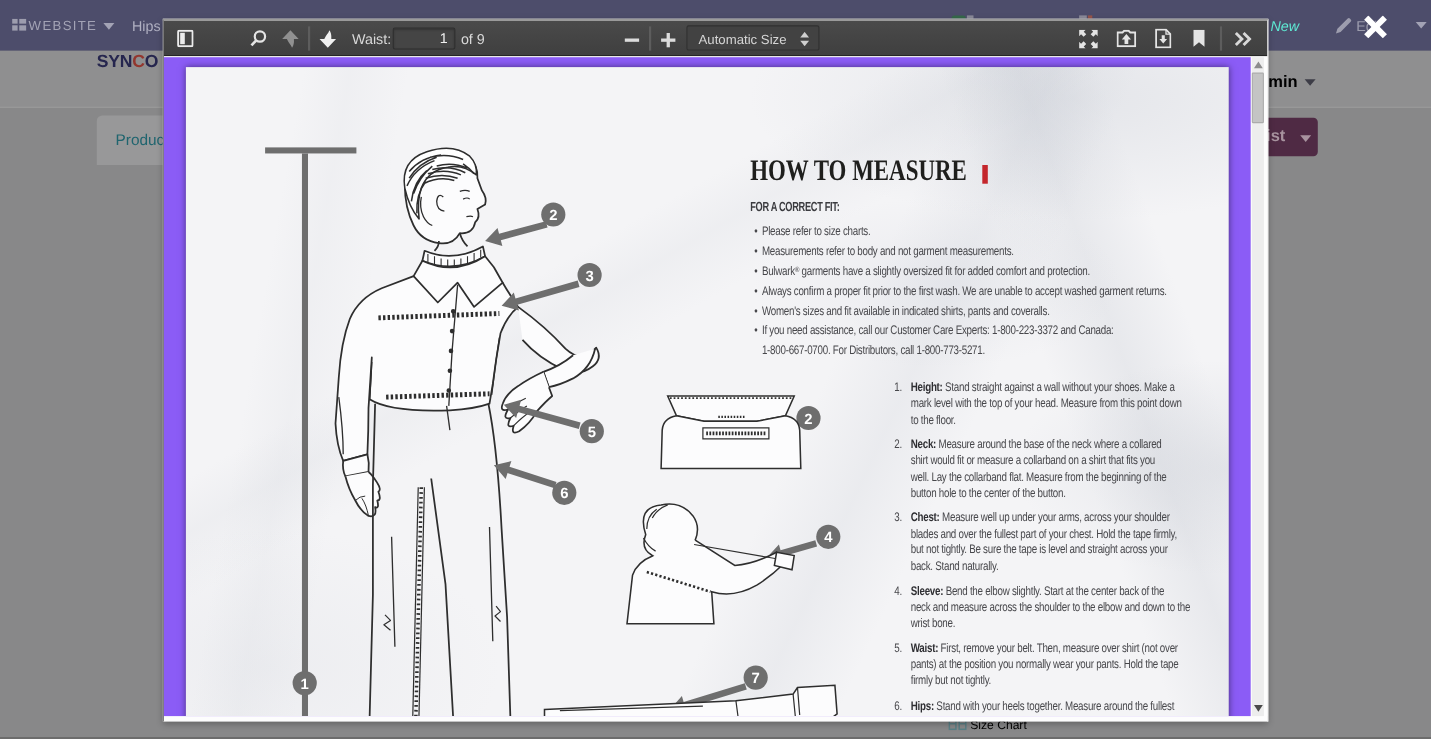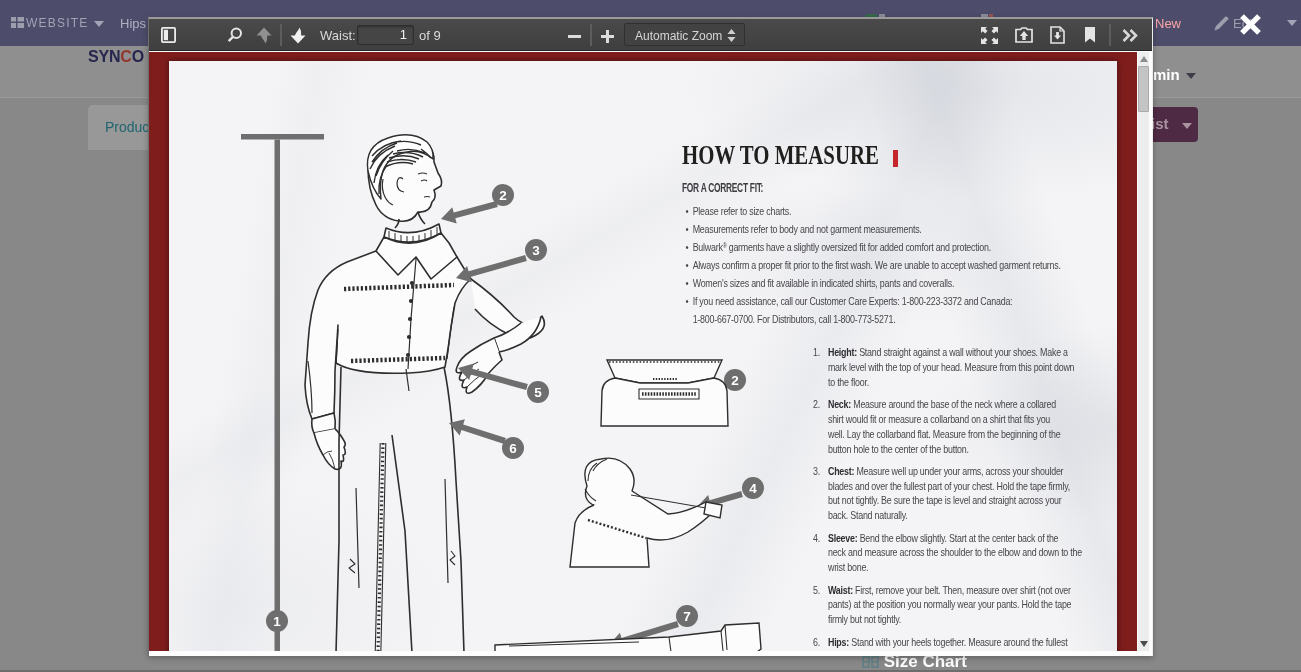--- a/index.html
+++ b/index.html
@@ -7,38 +7,38 @@
 #stage { position:relative; width:1301px; height:672px; }
 
 
 #navbar { position:absolute; left:0; top:0; width:1301px; height:46px; background:#4d4d6b; }
 .nav-item { position:absolute; color:#a3a3b5; font-size:13px; }
 #header-strip { position:absolute; left:0; top:46px; width:1301px; height:52px; background:#8f8f90; border-bottom:1px solid #9b9b9b; }
 #logo { position:absolute; left:88px; top:48px; font-size:16px; font-weight:bold; letter-spacing:-0.2px; color:#26264e; }
 #logo .red { color:#93362e; }
 #tabbox { position:absolute; left:88px; top:105px; width:100px; height:45px; background:#989899; border-radius:5px 5px 0 0; }
 #tabbox span { position:absolute; left:17px; top:14px; color:#20656f; font-size:14px; }
-#adminmenu { position:absolute; left:1153px; top:66px; color:#ffffff; font-size:15px; font-weight:bold; }
+#adminmenu { position:absolute; left:1153px; top:66px; color:#000000; font-size:15px; font-weight:bold; }
 #adminmenu .caret { border-top-color:#3d3d47; }
 #purplebtn { position:absolute; left:1080px; top:107px; width:118px; height:35px; background:#4f2a44; border-radius:4px; }
 #purplebtn span { position:absolute; left:71px; top:8px; color:#a8939f; font-size:15px; font-weight:bold; }
 #purplebtn .caret { position:absolute; left:96px; top:16px; border-top-color:#a8939f; }
-#sizechart { position:absolute; left:862px; top:652px; color:#ffffff; font-size:17px; font-weight:bold; }
+#sizechart { position:absolute; left:862px; top:652px; color:#000000; font-size:11px; font-weight:normal; }
 .caret { display:inline-block; width:0; height:0; border-left:5px solid transparent; border-right:5px solid transparent; border-top:6px solid #a3a3b5; vertical-align:middle; margin-left:6px; }
 
 
 #modal { position:absolute; left:148px; top:17px; width:1005px; height:639px; background:#fdfdfd; border-top:2px solid #9a9a9a; border-left:1px solid #707070; border-right:1px solid #ededed; box-shadow:0 2px 6px rgba(0,0,0,0.28); }
 #toolbar { position:absolute; left:0px; top:0px; width:1003px; height:32px; background:linear-gradient(#4a4a4a,#3f3f3f); border-bottom:1px solid #262626; }
 .tbtxt { position:absolute; top:9px; color:#d9d9d9; font-size:13px; }
 #pageinput { position:absolute; left:208px; top:6px; width:57px; height:20px; background:#454545; border:1px solid #2e2e2e; border-radius:2px; color:#f0f0f0; font-size:13px; text-align:right; padding-right:6px; line-height:18px; box-shadow:inset 0 1px 2px rgba(0,0,0,.3); }
 #zoomsel { position:absolute; left:475px; top:4px; width:121px; height:23px; background:#424242; border:1px solid #303030; border-radius:2px; }
 #zoomsel span { position:absolute; left:10px; top:5px; color:#d5d5d5; font-size:12px; }
 .tbsep { position:absolute; top:5px; width:1.5px; height:22px; background:#5d5d5d; }
 
-#viewer { position:absolute; left:0px; top:33px; width:988px; height:599px; background:#7f1d1d; overflow:hidden;text-decoration:underline; }
+#viewer { position:absolute; left:0px; top:33px; width:988px; height:599px; background:#8b5cf6; overflow:hidden;text-decoration:underline; }
 #pdfpage { position:absolute; left:20px; top:9px; width:948px; height:700px;
   background:
    radial-gradient(ellipse 420px 160px at 85% 4%, rgba(190,195,205,0.30), rgba(190,195,205,0) 70%),
    radial-gradient(ellipse 280px 140px at 100% 52%, rgba(185,190,200,0.28), rgba(185,190,200,0) 70%),
    radial-gradient(ellipse 240px 110px at 72% 28%, rgba(198,202,212,0.20), rgba(198,202,212,0) 70%),
    radial-gradient(ellipse 300px 180px at 8% 78%, rgba(202,206,214,0.18), rgba(202,206,214,0) 70%),
    linear-gradient(115deg, rgba(255,255,255,0) 56%, rgba(190,195,205,0.18) 62%, rgba(255,255,255,0) 68%),
    linear-gradient(70deg, rgba(255,255,255,0) 78%, rgba(186,191,201,0.22) 84%, rgba(255,255,255,0) 90%),
    linear-gradient(150deg, rgba(255,255,255,0) 30%, rgba(198,202,210,0.14) 34%, rgba(255,255,255,0) 39%),
    linear-gradient(100deg, rgba(255,255,255,0) 10%, rgba(200,204,212,0.12) 14%, rgba(255,255,255,0) 19%),
@@ -83,21 +83,21 @@
     <svg style="position:absolute;left:11px;top:17px" width="13" height="11" viewBox="0 0 13 11">
         <g fill="#9d9dae">
           <rect x="0" y="0" width="5" height="4.5"></rect>
           <rect x="6.5" y="0" width="6.5" height="4.5"></rect>
           <rect x="0" y="6" width="5" height="5"></rect>
           <rect x="6.5" y="6" width="6.5" height="5"></rect>
         </g>
       </svg>
     <div class="nav-item" style="left:26px; top:16px; font-size:12px; letter-spacing:1.2px;">WEBSITE<span class="caret"></span></div>
     <div class="nav-item" style="left:120px; top:16px; color:#b0b0c2;">Hips</div>
-    <div class="nav-item" style="left:1155px; top:16px; color:#fca5a5;">New</div>
+    <div class="nav-item" style="left:1155px; top:16px; color:#5eead4;font-style:italic;">New</div>
     <svg style="position:absolute;left:1214px;top:16px" width="16" height="15" viewBox="0 0 16 15">
         <path d="M0.5 14.5 L1.8 10.2 L11.2 0.8 Q12.2 -0.2 13.6 1.2 Q15.1 2.6 14.1 3.6 L4.7 13 Z" fill="#9d9dae"></path>
       </svg>
     <div class="nav-item" style="left:1233px; top:16px; color:#9d9dae;">Edit</div>
     <span class="caret" style="position:absolute; left:1281px; top:20px;"></span>
     <div class="sliver" style="left:865px;width:13px;background:#35694a;border-radius:3px 3px 0 0;"></div>
     <div class="sliver" style="left:879px;width:6px;background:#8b8b9a;"></div>
     <div class="sliver" style="left:981px;width:7px;background:#8b8b9a;"></div>
     <div class="sliver" style="left:989px;width:4px;background:#99554b;"></div>
   </div>
@@ -143,21 +143,21 @@
       <div class="tbtxt" style="left:171px">Waist:</div>
       <div id="pageinput">1</div>
       <div class="tbtxt" style="left:270px">of 9</div>
 
       <div style="position:absolute;left:419px;top:16px;width:13px;height:2.5px;background:#dcdcdc"></div>
       <div class="tbsep" style="left:441px"></div>
 
       <div style="position:absolute;left:452px;top:16px;width:13px;height:2.5px;background:#dcdcdc"></div>
       <div style="position:absolute;left:457.2px;top:10.8px;width:2.5px;height:13px;background:#dcdcdc"></div>
       <div id="zoomsel">
-          <span>Automatic Zoom</span>
+          <span>Automatic Size</span>
         <svg style="position:absolute;right:8px;top:5px" width="9" height="13" viewBox="0 0 9 13">
             <path d="M4.5 0 L8.5 5 L0.5 5 Z" fill="#cfcfcf"></path>
             <path d="M4.5 13 L8.5 8 L0.5 8 Z" fill="#cfcfcf"></path>
           </svg>
       </div>
 
       <svg style="position:absolute;left:832px;top:8px" width="17" height="17" viewBox="0 0 17 17">
           <g fill="#e4e4e4">
             <path d="M0 0 L6 0 L4.2 1.8 L6.5 4.1 L4.1 6.5 L1.8 4.2 L0 6 Z"></path>
             <path d="M17 0 L17 6 L15.2 4.2 L12.9 6.5 L10.5 4.1 L12.8 1.8 L11 0 Z"></path>

